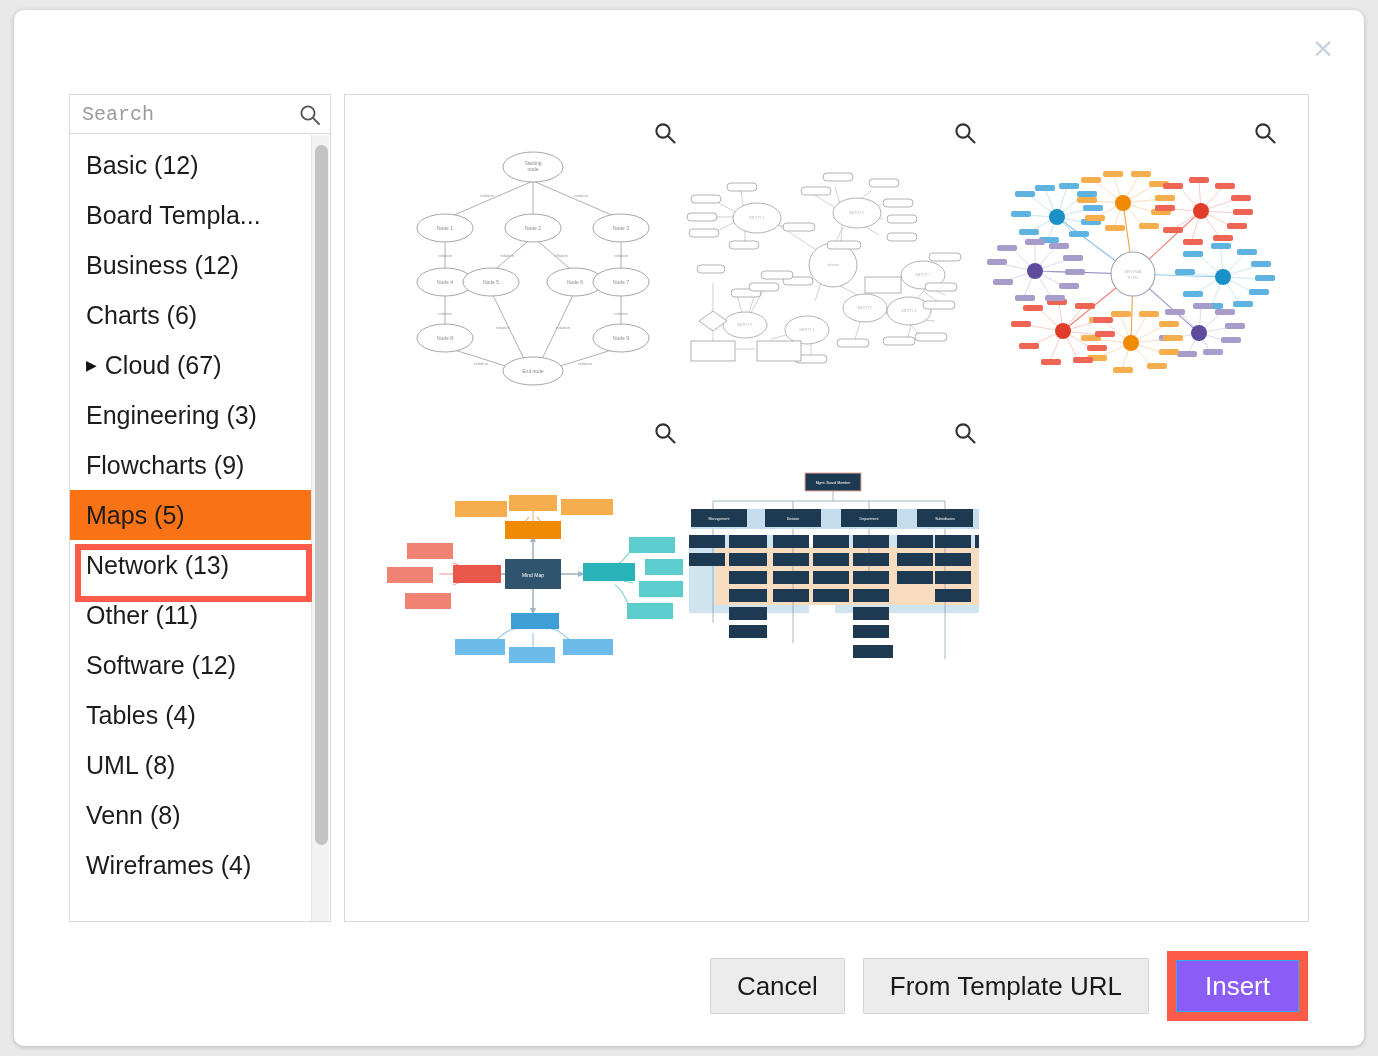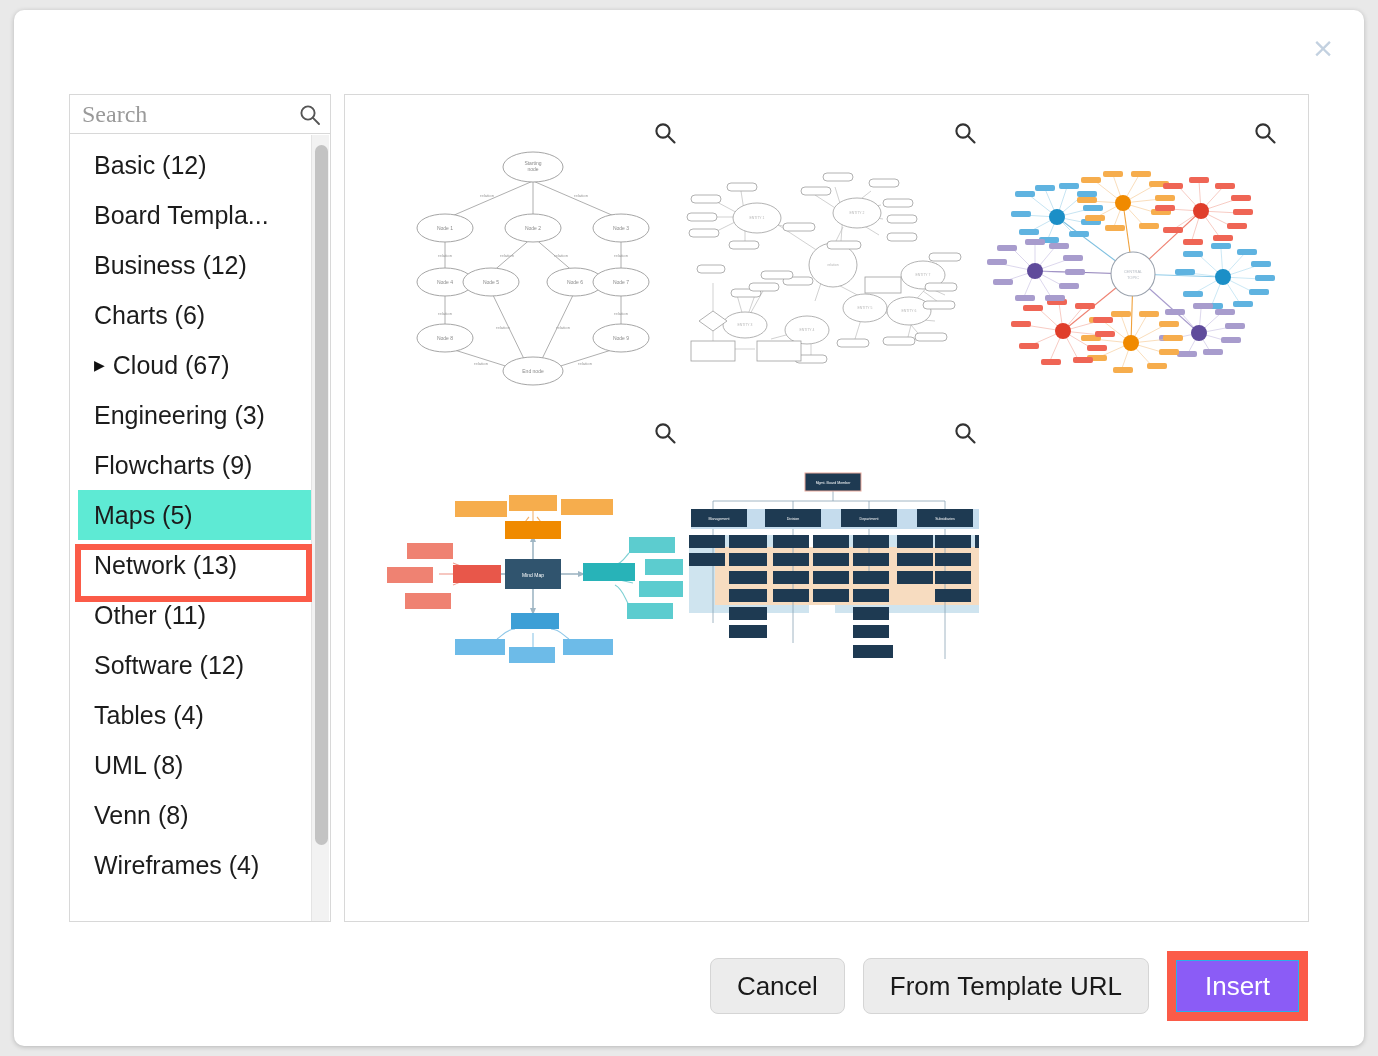--- a/index.html
+++ b/index.html
@@ -56,22 +56,22 @@
   .search-box {
     position: relative;
     width: 262px; height: 40px;
     border: 1px solid #d8d8d8;
     background: #fff;
     display: flex; align-items: center;
   }
   .search-input {
     border: none; outline: none;
     background: transparent;
-    font-family: Liberation Serif, serif;
-    font-size: 24px;
+    font-family: Liberation Mono, monospace;
+    font-size: 20px;
     color: #333;
     padding: 0 34px 0 12px;
     width: 100%;
     height: 100%;
   }
   .search-input::placeholder { color: #9a9a9a; }
   .search-icon {
     position: absolute;
     right: 9px; top: 9px;
     width: 22px; height: 22px;
@@ -82,35 +82,35 @@
     position: relative;
     width: 262px;
     height: 788px;
     border: 1px solid #d8d8d8;
     border-top: none;
     background: #fff;
     overflow: hidden;
   }
   .cat-list {
     position: absolute;
-    left: 8px; top: 0;
+    left: 0; top: 0;
     width: 243px;
     padding-top: 6px;
   }
   .cat-item {
     height: 50px;
     display: flex;
     align-items: center;
     padding-left: 16px;
     font-size: 25px;
     color: #1c1c1c;
     cursor: pointer;
     white-space: nowrap;
   }
-  .cat-item.selected { background: #5eead4; }
+  .cat-item.selected { background: #f97316; }
   .cat-item .twisty {
     display: inline-block;
     margin-right: 8px;
     font-size: 14px;
     color: #111;
     font-family: "DejaVu Sans", sans-serif;
   }
   .scroll-track {
     position: absolute;
     right: 1px; top: 1px;
@@ -174,21 +174,21 @@
     height: 76px;
     display: flex;
     justify-content: flex-end;
     align-items: center;
     padding-right: 56px;
     gap: 18px;
   }
   .btn {
     font-family: "Liberation Sans", sans-serif;
     font-size: 26px;
-    border-radius: 8px;
+    border-radius: 1px;
     border: 1px solid #d5d5d5;
     background: #ececec;
     color: #1a1a1a;
     height: 56px;
     padding: 0 26px;
     display: flex; align-items: center; justify-content: center;
     cursor: pointer;
     white-space: nowrap;
   }
   .btn-primary {

